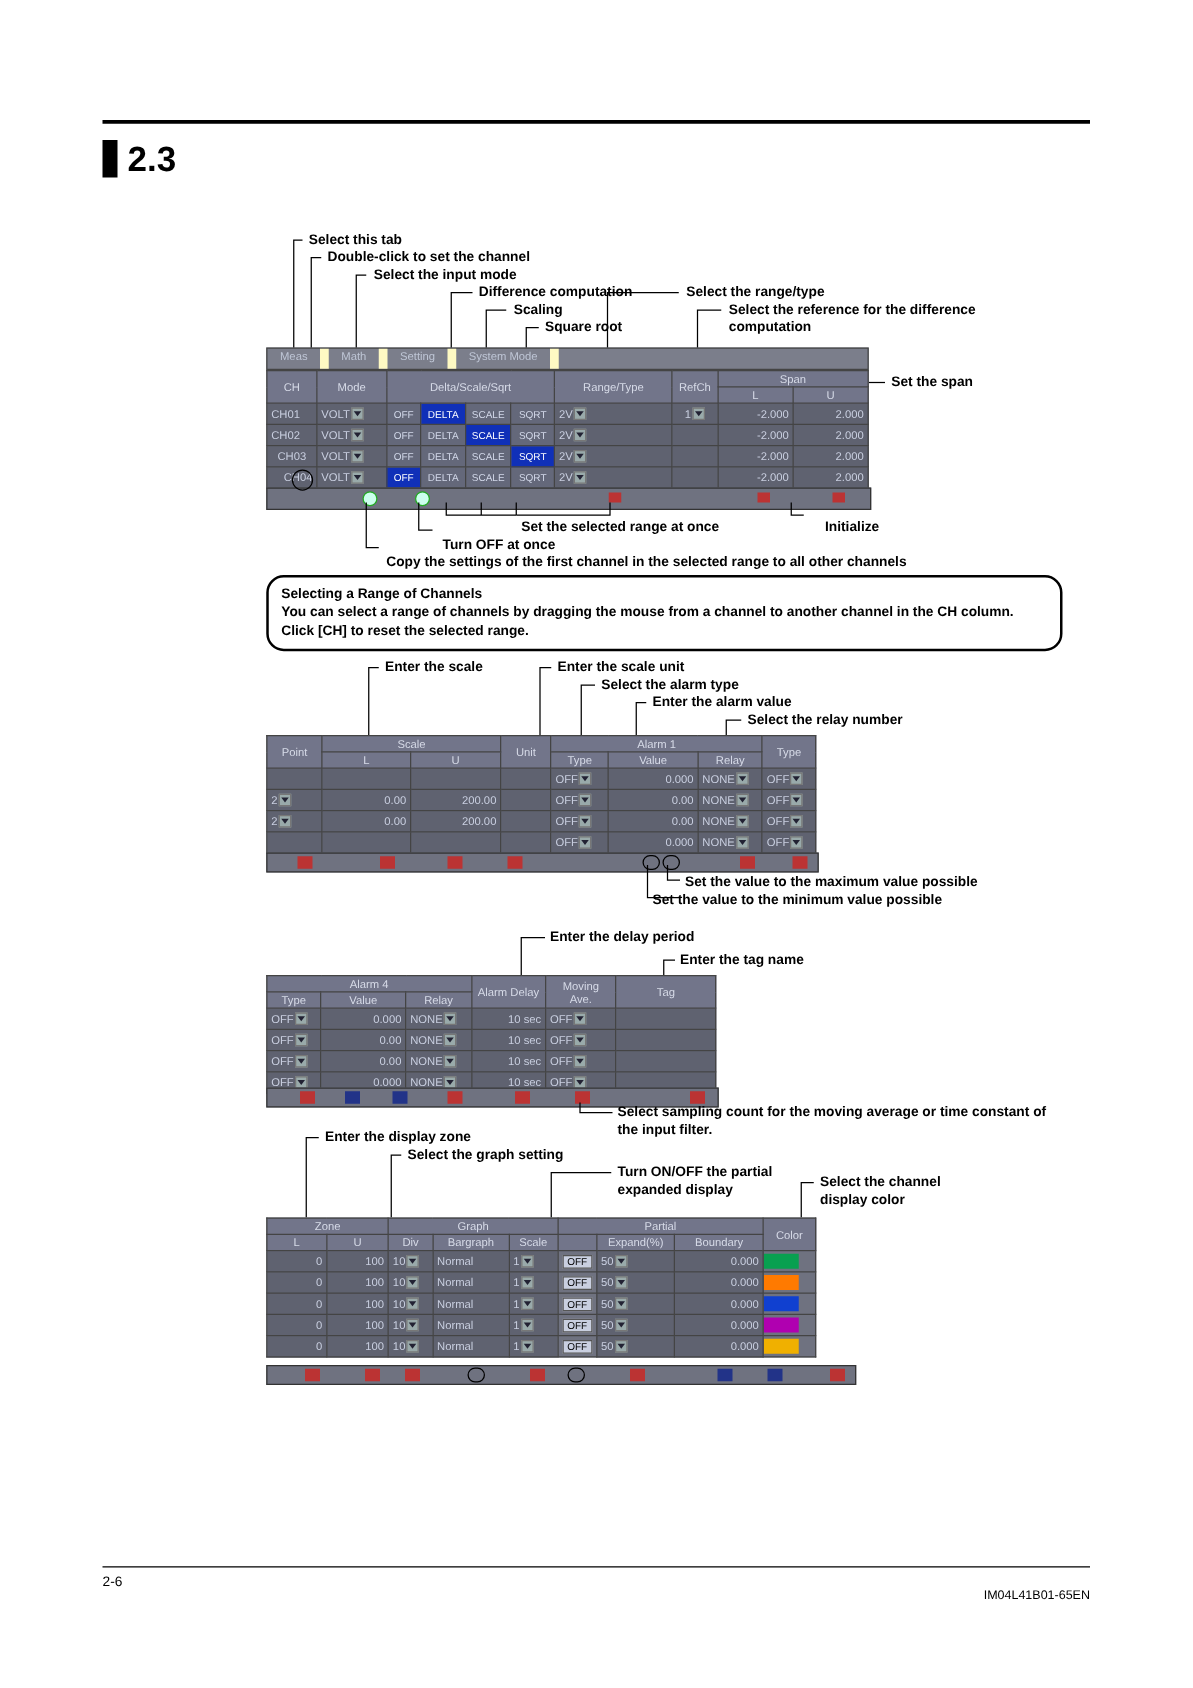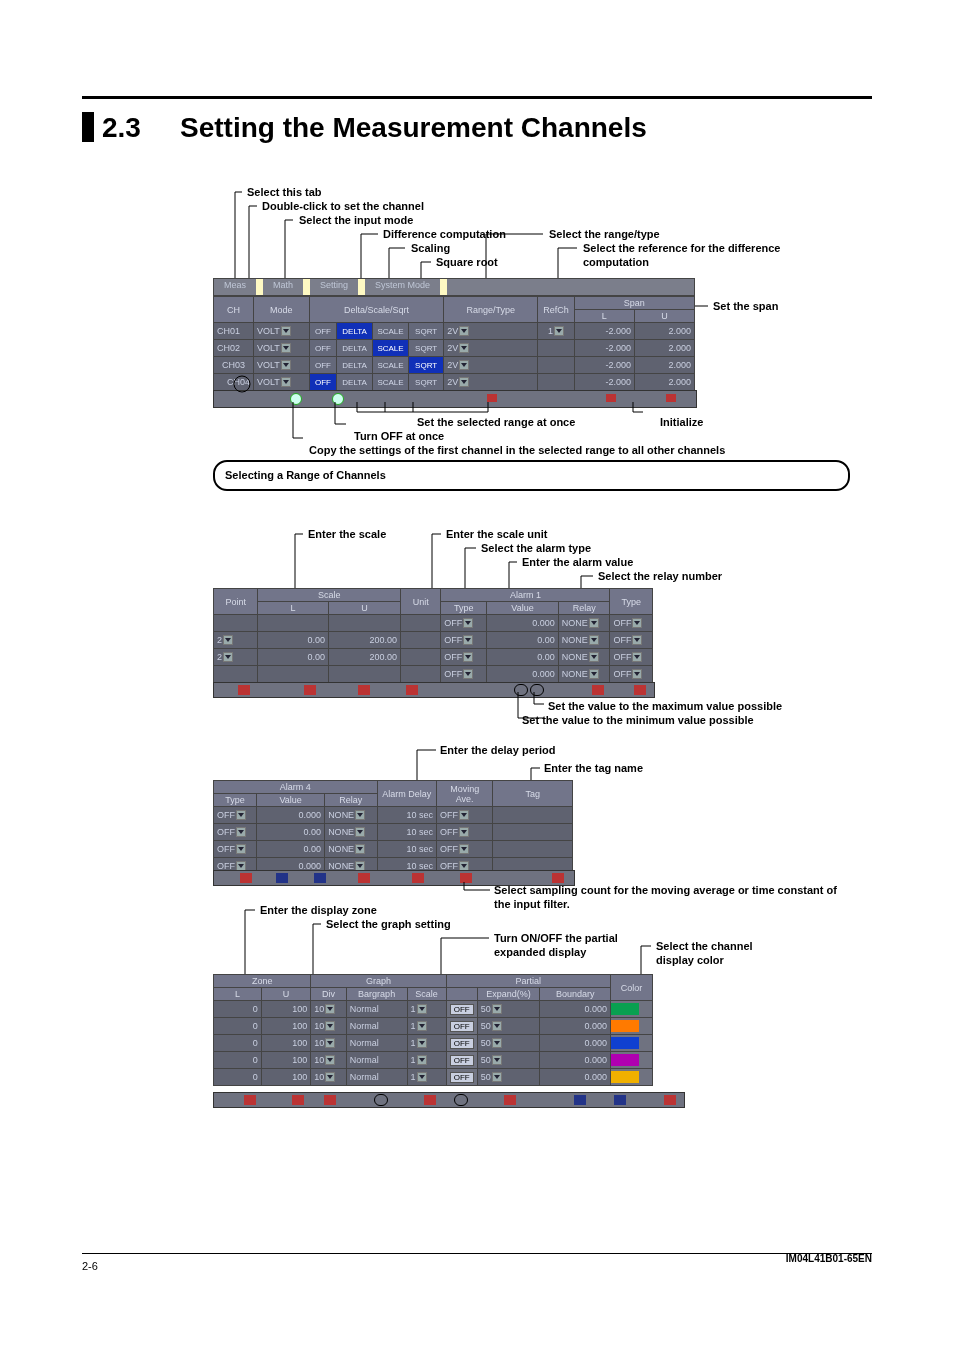--- a/index.html
+++ b/index.html
@@ -19,35 +19,34 @@
   .dd{display:inline-block;width:8px;height:8px;border:1px solid #777;background:#9aa;margin-left:1px;vertical-align:middle;position:relative}
   .dd:after{content:"";position:absolute;left:1px;top:2px;border-left:3px solid transparent;border-right:3px solid transparent;border-top:4px solid #223}
   .cell-dark{background:#5f6270}
   .cell-btn{background:#64687a;color:#d2d8e9;font-size:8px;text-align:center}
   .cell-sel{background:#1030b8;color:#fff;font-size:8px}
   .hand{display:inline-block;width:10px;height:10px;border:1px solid #2a2;border-radius:50%;background:#cfe}
   .note-box{position:absolute;left:213px;top:460px;right:82px;border:2px solid #000;border-radius:14px;padding:6px 10px;font-size:11px;font-weight:bold;line-height:1.35}
   .small-ic{display:inline-block;width:12px;height:10px;background:#b33}
   .small-ic.bl{background:#238}
   .footer-l{position:absolute;left:82px;bottom:78px;font-size:11px;font-weight:normal}
-  .footer-r{position:absolute;right:82px;bottom:86px;font-size:10px;font-weight:bold}
+  .footer-r{position:absolute;right:82px;bottom:68px;font-size:10px;font-weight:normal}
   .hr-bot{position:absolute;left:82px;right:82px;bottom:96px;border-top:1px solid #000}
   svg{overflow:visible}
   .lead{stroke:#000;stroke-width:1;fill:none}
   .color-cell{width:28px;height:12px}
   .partial-off{background:#c9cfe0;color:#000;font-size:8px;padding:0 3px;border:1px solid #555}
 </style>
 </head>
 <body>
 
 <div class="page">
   <div class="hr-top"></div>
   <div class="leftbar"></div>
   <div class="sec-num">2.3</div>
-  <div class="sec-title">Setting the Measurement Channels</div>
 
   <div class="ann" style="left:247px;top:186px">Select this tab</div>
   <div class="ann" style="left:262px;top:200px">Double-click to set the channel</div>
   <div class="ann" style="left:299px;top:214px">Select the input mode</div>
   <div class="ann" style="left:383px;top:228px">Difference computation</div>
   <div class="ann" style="left:411px;top:242px">Scaling</div>
   <div class="ann" style="left:436px;top:256px">Square root</div>
   <div class="ann" style="left:549px;top:228px">Select the range/type</div>
   <div class="ann" style="left:583px;top:242px;width:230px">Select the reference for the difference computation</div>
   <div class="ann" style="left:713px;top:300px">Set the span</div>
@@ -156,20 +155,21 @@
     <polyline class="lead" points="275,0 275,10 200,10"></polyline>
     <polyline class="lead" points="420,0 420,10 430,10"></polyline>
   </svg>
   <div class="ann" style="left:417px;top:416px">Set the selected range at once</div>
   <div class="ann" style="left:354px;top:430px">Turn OFF at once</div>
   <div class="ann" style="left:309px;top:444px">Copy the settings of the first channel in the selected range to all other channels</div>
   <div class="ann" style="left:660px;top:416px">Initialize</div>
 
   <div class="note-box" style="width:613px">
     <div>Selecting a Range of Channels</div>
+    <div>You can select a range of channels by dragging the mouse from a channel to another channel in the CH column.  Click [CH] to reset the selected range.</div>
   </div>
 
   <div class="ann" style="left:308px;top:528px">Enter the scale</div>
   <div class="ann" style="left:446px;top:528px">Enter the scale unit</div>
   <div class="ann" style="left:481px;top:542px">Select the alarm type</div>
   <div class="ann" style="left:522px;top:556px">Enter the alarm value</div>
   <div class="ann" style="left:598px;top:570px">Select the relay number</div>
   <svg class="abs" style="left:213px;top:528px" width="560" height="70">
     <polyline class="lead" points="90,6 82,6 82,60"></polyline>
     <polyline class="lead" points="228,6 219,6 219,60"></polyline>

